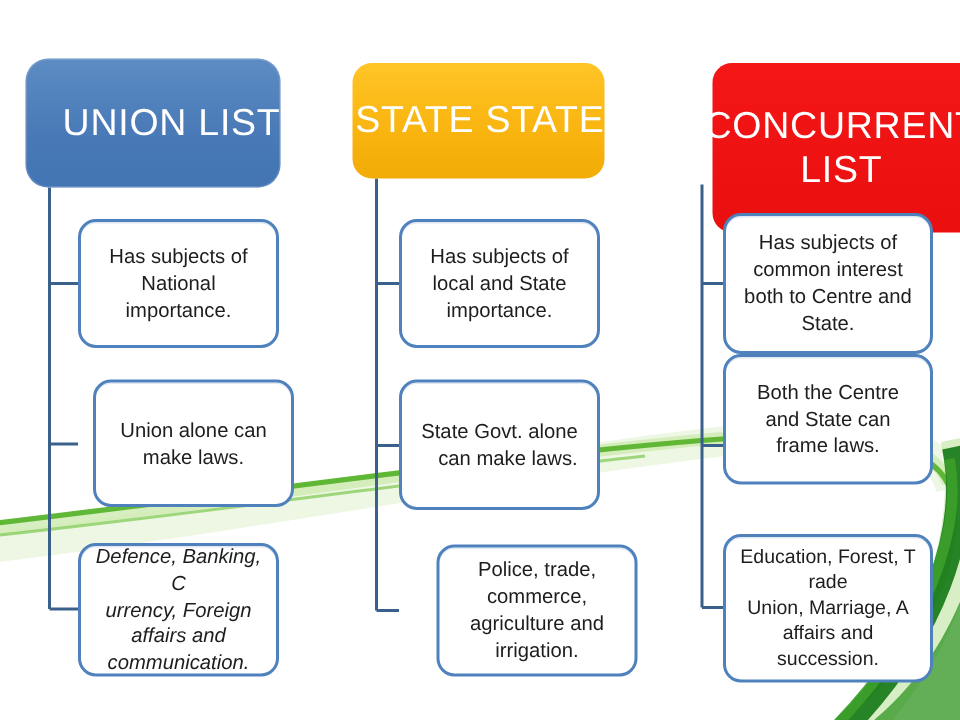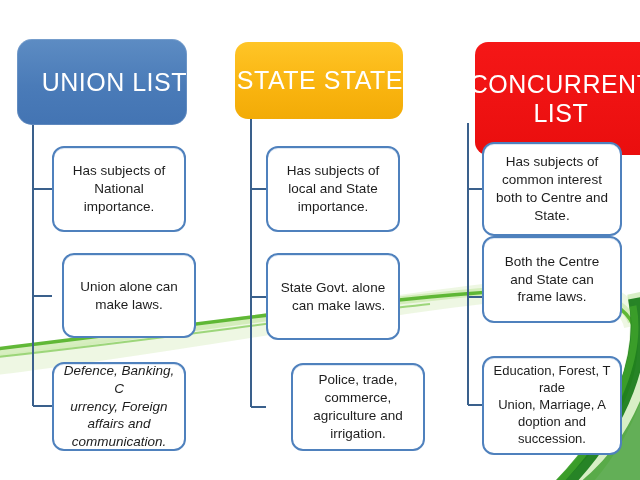--- a/index.html
+++ b/index.html
@@ -120,17 +120,17 @@
   </div>
   <div class="node c2">
     <span>Both the Centre
 and State can
 frame laws.</span>
   </div>
   <div class="node c3">
     <span>Education, Forest, T
 rade
 Union, Marriage, A
-doption and
+affairs and
 succession.</span>
   </div>
 
 </div>
 
 </body></html>

